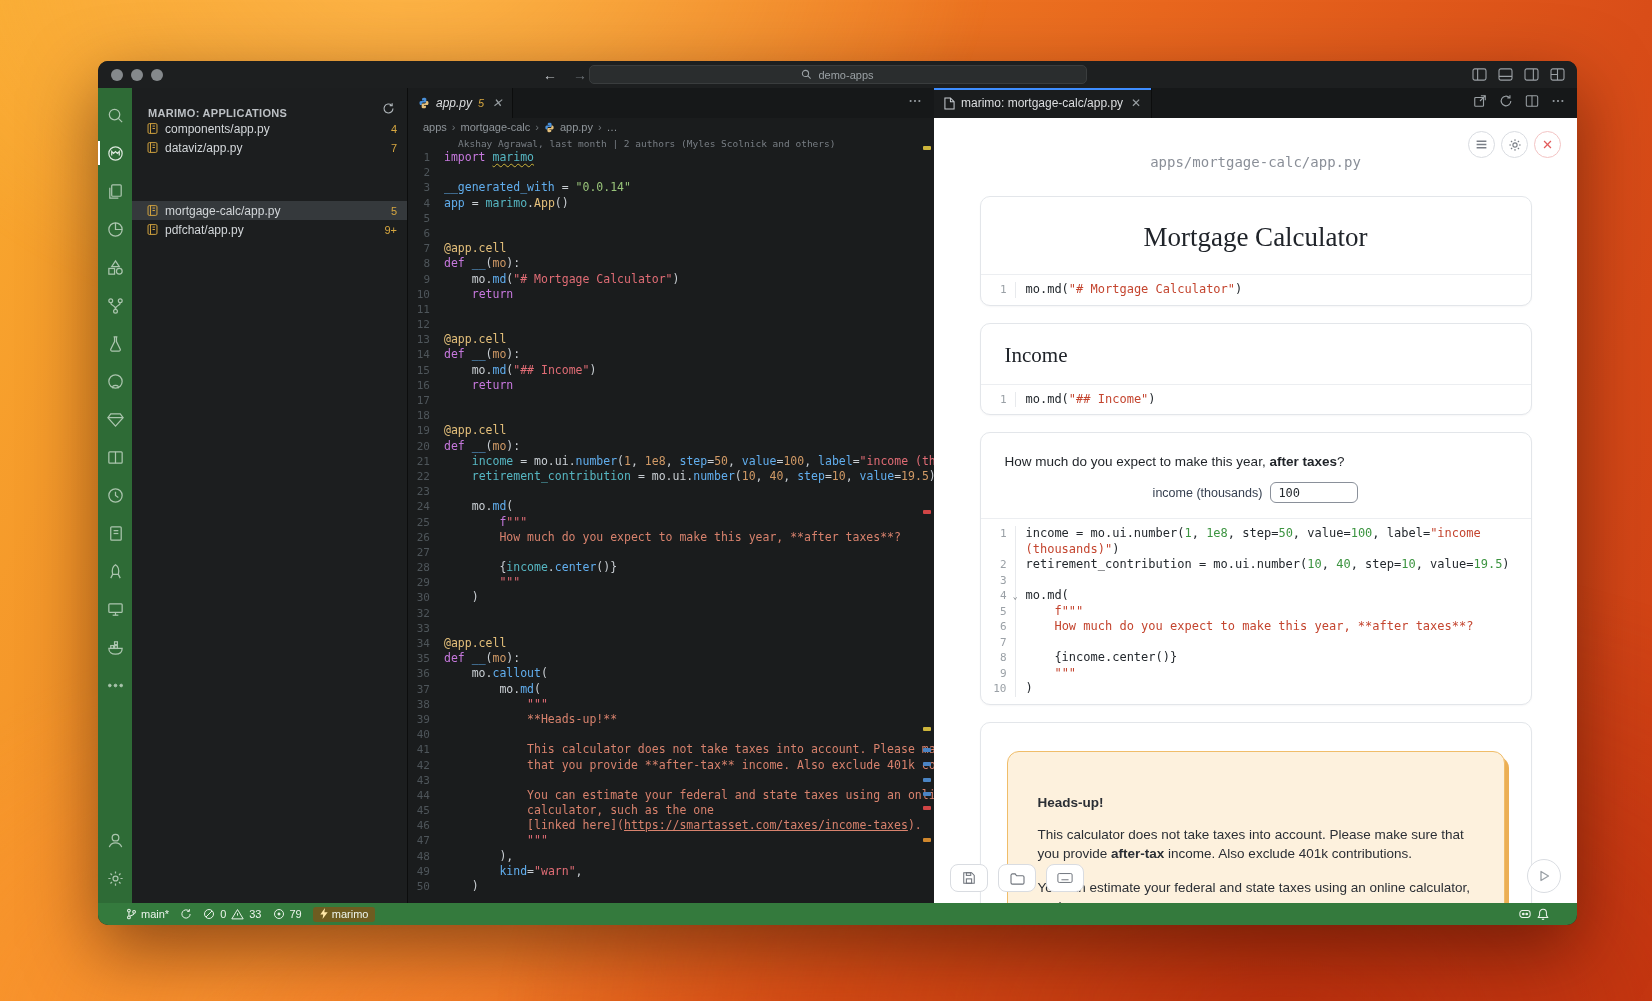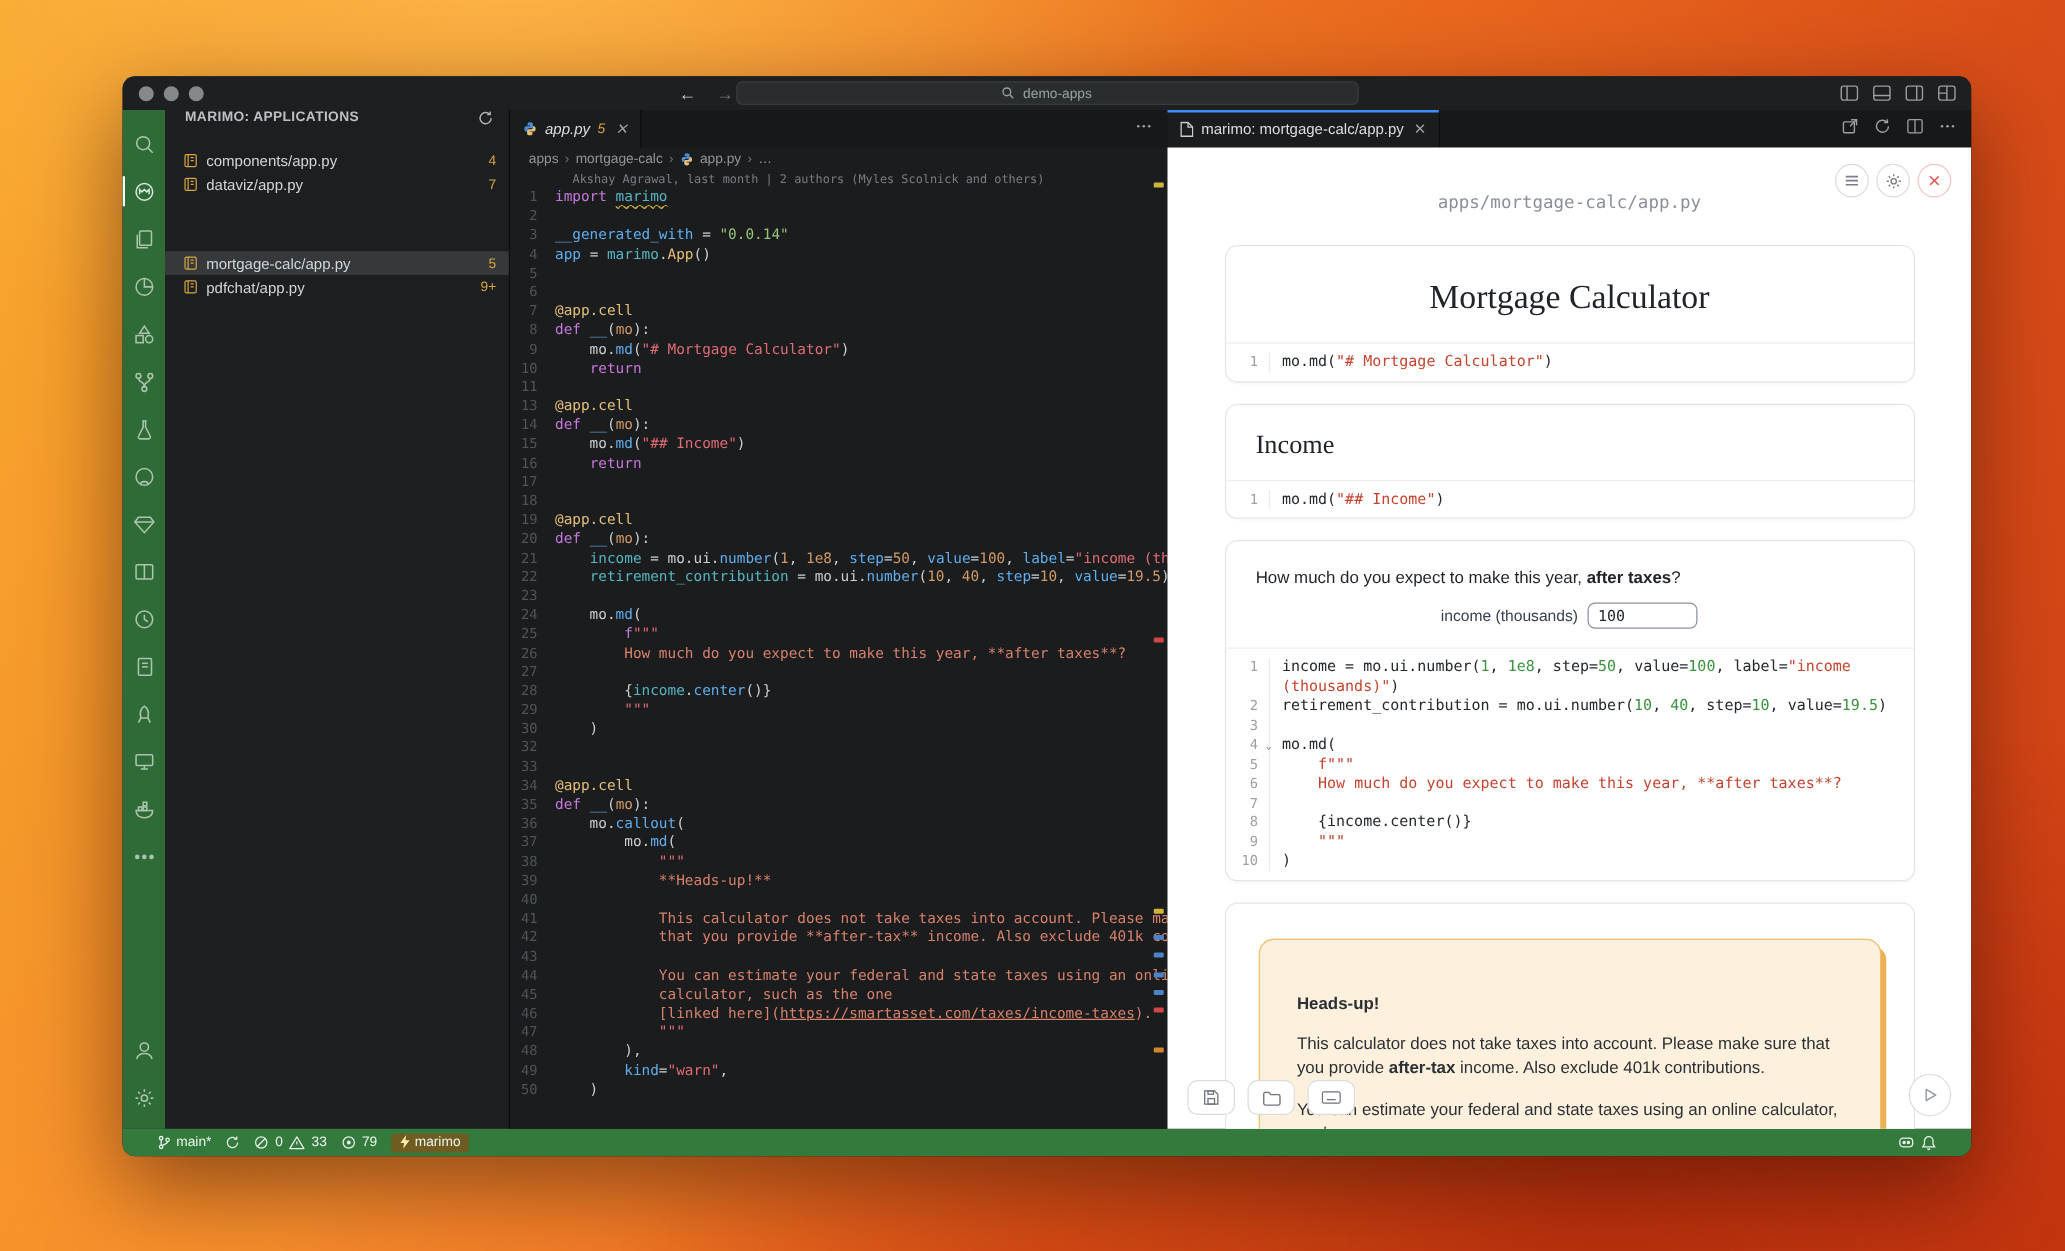--- a/index.html
+++ b/index.html
@@ -39,21 +39,21 @@
   
   .activitybar { width:34px; background:#2e6b36; display:flex; flex-direction:column; align-items:center; padding:8px 0 6px; }
   .ab-item { width:34px; height:38px; display:flex; align-items:center; justify-content:center; opacity:.72; position:relative; }
   .ab-item svg { stroke:#dce8dd; }
   .ab-item.active { opacity:1; }
   .ab-item.active:before { content:""; position:absolute; left:0; top:7px; bottom:7px; width:2px; background:#fff; }
   .ab-spacer { flex:1; }
 
   
   .sidebar { width:276px; background:#1c1e1f; border-right:1px solid #0c0d0d; display:flex; flex-direction:column; }
-  .sb-head { height:31px; flex:0 0 31px; display:flex; align-items:flex-start; padding:0 12px 0 16px; }
+  .sb-head { height:31px; flex:0 0 31px; display:flex; align-items:flex-end; padding:0 12px 0 16px; }
   .sb-title { font-size:11px; letter-spacing:.3px; color:#bcc0c4; font-weight:bold; flex:1; }
   .sb-refresh { color:#aeb4b8; }
   .sb-row { height:19px; display:flex; align-items:center; gap:6px; padding:0 10px 0 14px; font-size:12px; color:#d2d6d9; cursor:pointer; }
   .sb-row.sel { background:#35393c;margin-top:44px; }
   .sb-row .nbicon { display:flex; }
   .sb-row .fname { flex:1; white-space:nowrap; overflow:hidden; }
   .sb-badge { color:#d7a740; font-size:11px; }
 
   
   .egroup { display:flex; flex-direction:column; min-width:0; background:#1a1c1d; }
@@ -436,20 +436,24 @@
               </div>
               <div class="cl">
                 <span class="ln">10</span>
                 <span class="lc"><span class="tk-p">    </span><span class="tk-k">return</span></span>
               </div>
               <div class="cl">
                 <span class="ln">11</span>
                 <span class="lc"></span>
               </div>
               <div class="cl">
+                <span class="ln">12</span>
+                <span class="lc"></span>
+              </div>
+              <div class="cl">
                 <span class="ln">13</span>
                 <span class="lc"><span class="tk-d">@app.cell</span></span>
               </div>
               <div class="cl">
                 <span class="ln">14</span>
                 <span class="lc"><span class="tk-k">def </span><span class="tk-b">__</span><span class="tk-p">(</span><span class="tk-o">mo</span><span class="tk-p">):</span></span>
               </div>
               <div class="cl">
                 <span class="ln">15</span>
                 <span class="lc"><span class="tk-p">    mo.</span><span class="tk-b">md</span><span class="tk-p">(</span><span class="tk-s">"## Income"</span><span class="tk-p">)</span></span>

